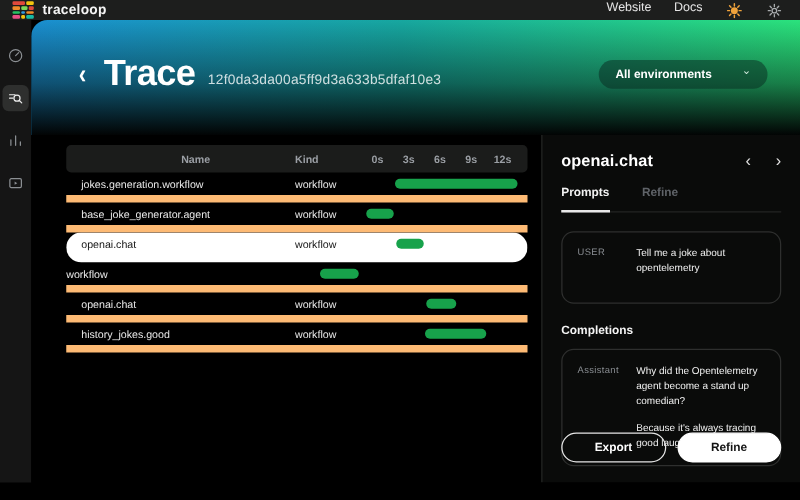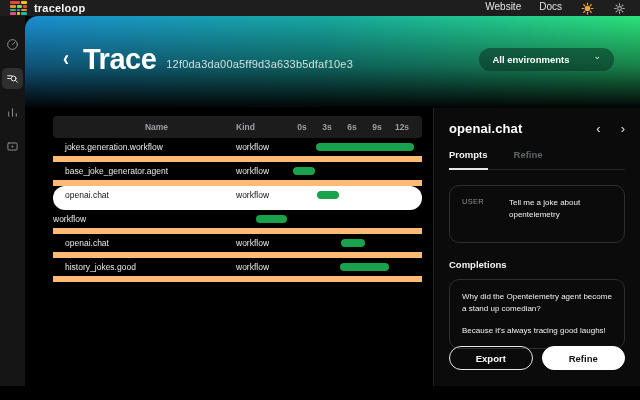--- a/index.html
+++ b/index.html
@@ -237,20 +237,21 @@
         </div>
 
         <div class="msg-box user-box">
           <span class="role">USER</span>
           <span class="msg-text">Tell me a joke about opentelemetry</span>
         </div>
 
         <div class="completions-heading">Completions</div>
 
         <div class="msg-box assistant-box">
+          <span class="role">Assistant</span>
           <span class="msg-text">
             <p>Why did the Opentelemetry agent become a stand up comedian?</p>
             <p>Because it's always tracing good laughs!</p>
           </span>
         </div>
 
         <div class="panel-actions">
           <button class="btn-export">Export</button>
           <button class="btn-refine">Refine</button>
         </div>

